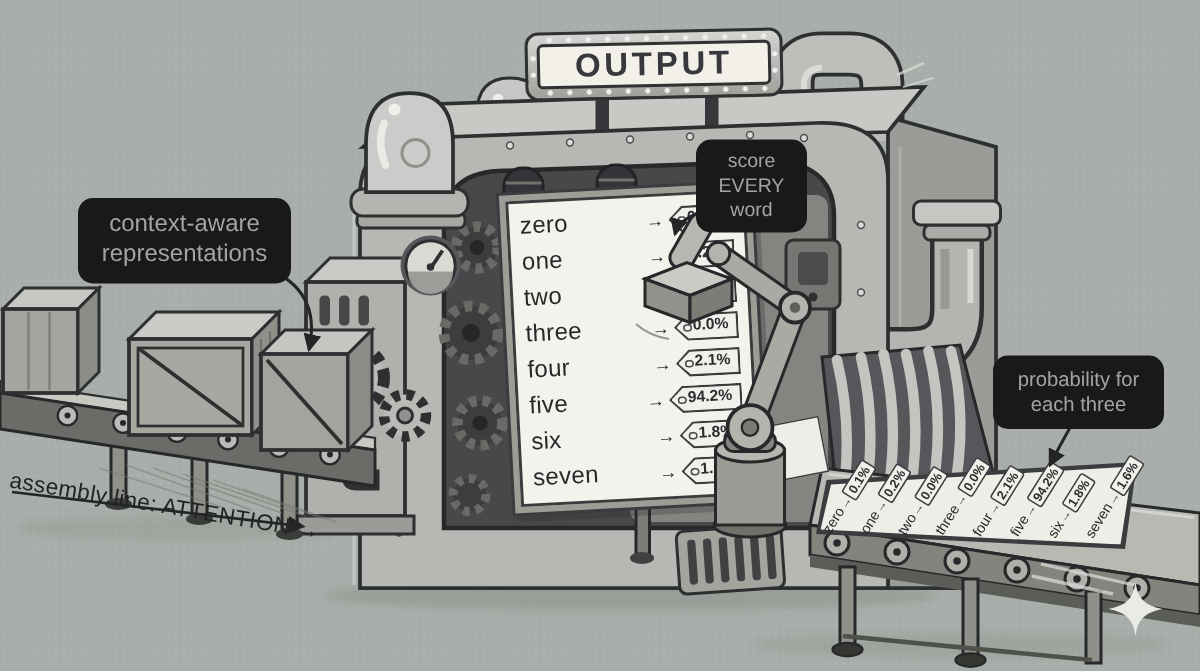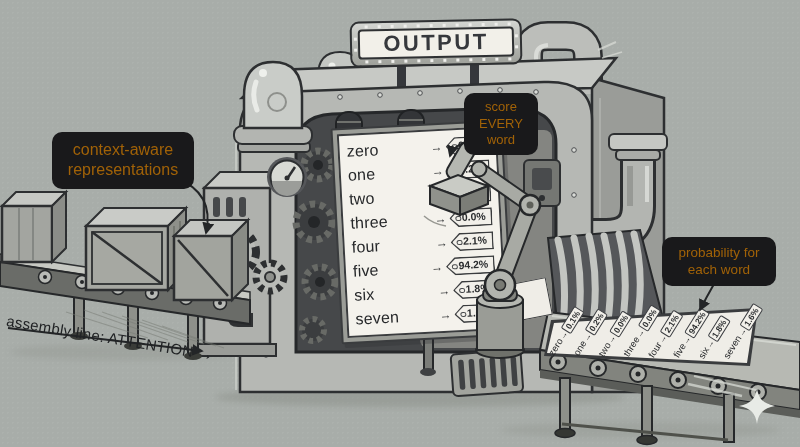--- a/index.html
+++ b/index.html
@@ -7,21 +7,21 @@
     width:800px;height:447px;position:relative;overflow:hidden;
     background-color:#a8ada9;
     background-image:radial-gradient(rgba(255,255,255,.05) 1px, transparent 1px);
     background-size:5px 5px;
     font-family:"Liberation Sans", sans-serif;
   }
   .layer{position:absolute;inset:0;}
   svg{display:block;}
   
   .callout{
-    position:absolute;background:#19191b;color:#a16207;border-radius:10px;
+    position:absolute;background:#19191b;color:#a3a3a3;border-radius:10px;
     text-align:center;z-index:5;line-height:1.28;
   }
   .callout.context{left:52px;top:132px;width:122px;padding:8px 10px;font-size:16px;}
   .callout.score{left:464px;top:93px;width:56px;padding:6px 9px;font-size:13px;}
   .callout.probability{left:662px;top:237px;width:94px;padding:7px 10px;font-size:13.5px;}
   
   .sign{position:absolute;left:350px;top:20px;width:172px;height:46px;z-index:5;
     transform:rotate(-1.2deg);}
   .sign-frame{position:absolute;inset:0;border:2.5px solid #2f3133;border-radius:9px;
     background:linear-gradient(#d3d5d1,#9fa19b);}
@@ -451,15 +451,15 @@
   <div class="sign-dots bottom"></div>
   <div class="sign-dots left"></div>
   <div class="sign-dots right"></div>
   <div class="sign-panel">
     <span class="sign-text">OUTPUT</span>
   </div>
 </div>
 
 <div class="callout context">context-aware representations</div>
 <div class="callout score">score EVERY word</div>
-<div class="callout probability">probability for each word</div>
+<div class="callout probability">probability for each three</div>
 
 <div class="assembly">assembly line: ATTENTION →</div>
 
 </body></html>

